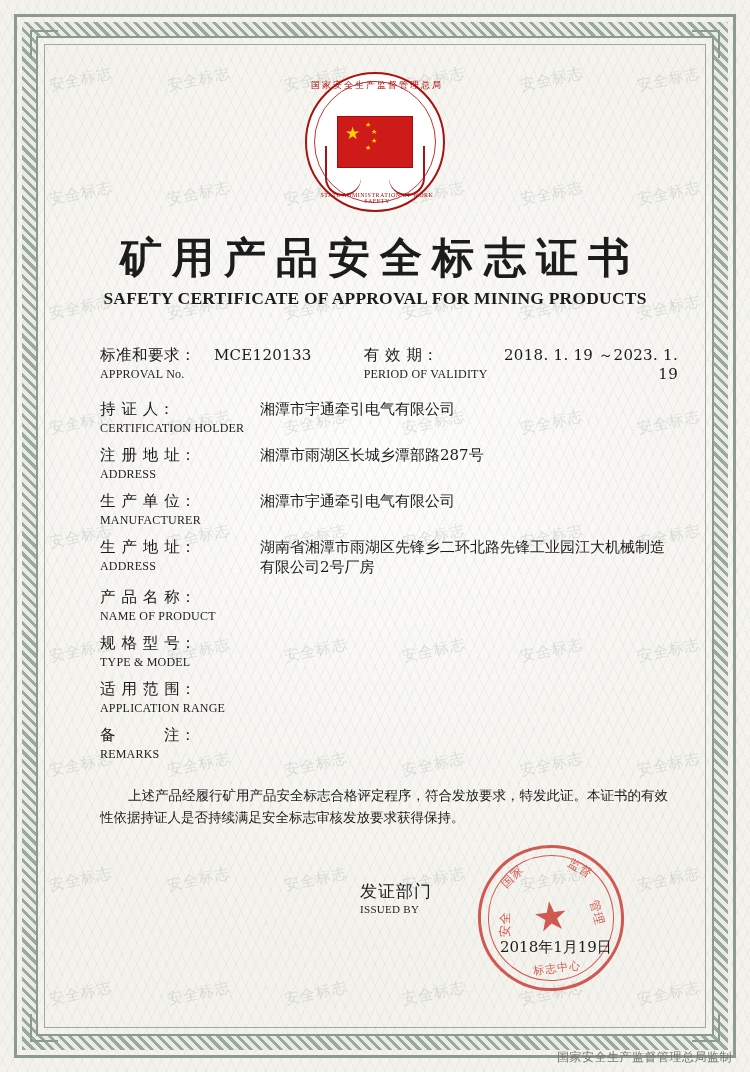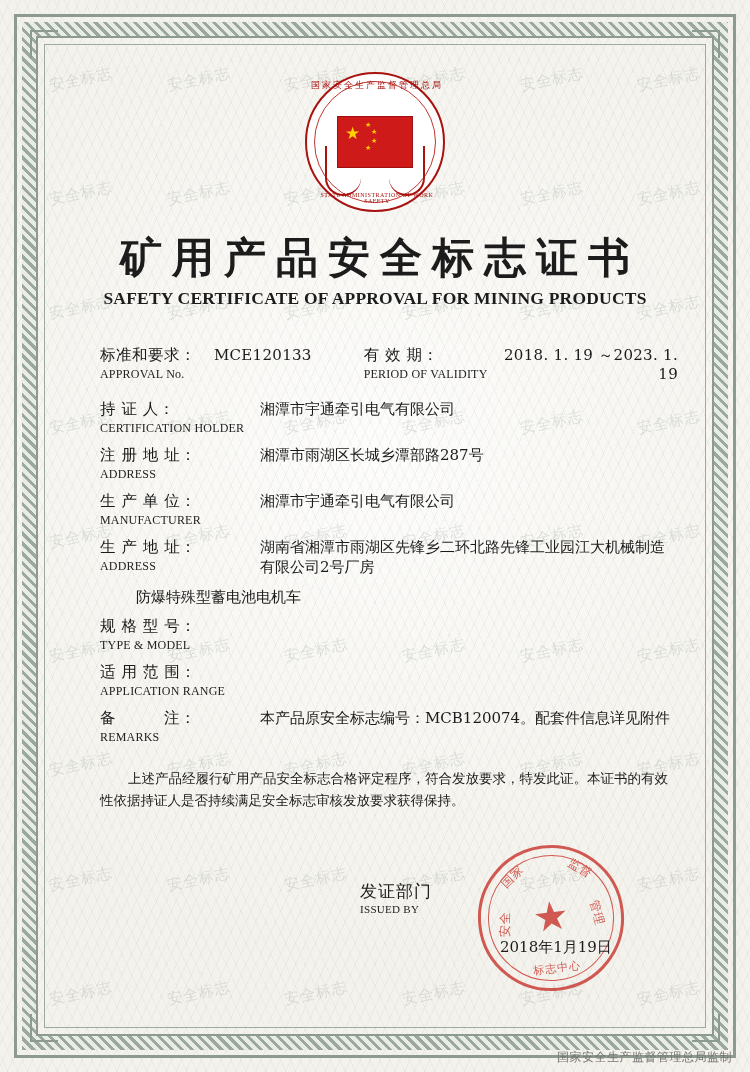--- a/index.html
+++ b/index.html
@@ -475,22 +475,23 @@
       <div class="lbl-block">
         <div class="lbl-cn">生 产 地 址：</div>
         <div class="lbl-en">ADDRESS</div>
       </div>
       <div class="val-block">
         <div class="val-line">湖南省湘潭市雨湖区先锋乡二环北路先锋工业园江大机械制造有限公司2号厂房</div>
       </div>
     </div>
 
     <div class="field">
-      <div class="val-block">
-        <div class="val-line">防爆特殊型蓄电池电机车</div>
+      <div class="lbl-block">
+        <div class="lbl-cn">产 品 名 称：</div>
+        <div class="lbl-en">NAME OF PRODUCT</div>
       </div>
     </div>
 
     <div class="field">
       <div class="lbl-block">
         <div class="lbl-cn">规 格 型 号：</div>
         <div class="lbl-en">TYPE &amp; MODEL</div>
       </div>
     </div>
 
@@ -499,23 +500,20 @@
       <div class="lbl-block">
         <div class="lbl-cn">适 用 范 围：</div>
         <div class="lbl-en">APPLICATION RANGE</div>
       </div>
     </div>
 
     <div class="field">
       <div class="lbl-block">
         <div class="lbl-cn">备　　　注：</div>
         <div class="lbl-en">REMARKS</div>
-      </div>
-      <div class="val-block">
-        <div class="val-line">本产品原安全标志编号：MCB120074。配套件信息详见附件</div>
       </div>
     </div>
 
     <div class="note">上述产品经履行矿用产品安全标志合格评定程序，符合发放要求，特发此证。本证书的有效性依据持证人是否持续满足安全标志审核发放要求获得保持。</div>
   </div>
 
   <div class="issue-block">
     <div class="issue-cn">发证部门</div>
     <div class="issue-en">ISSUED BY</div>
   </div>

